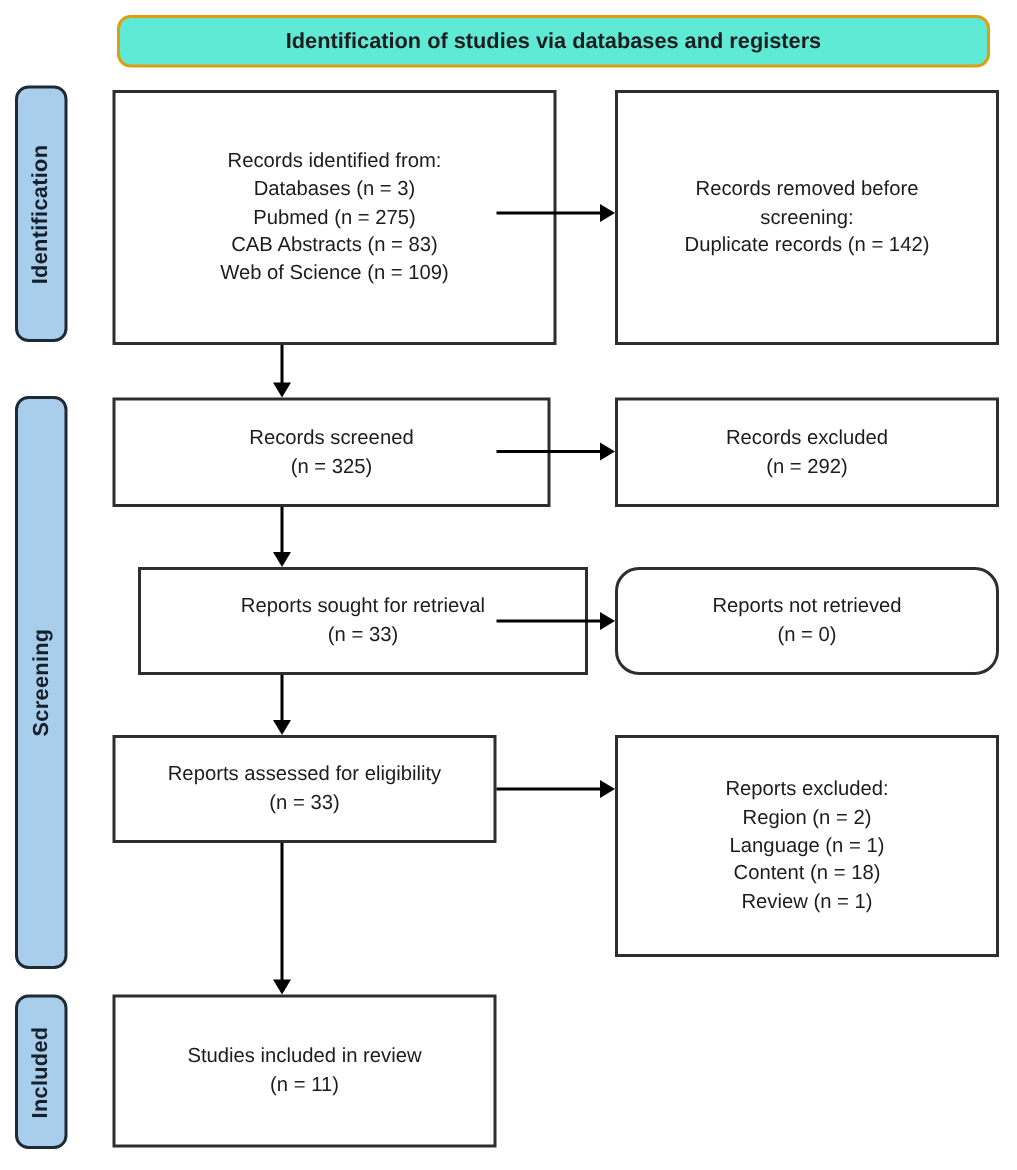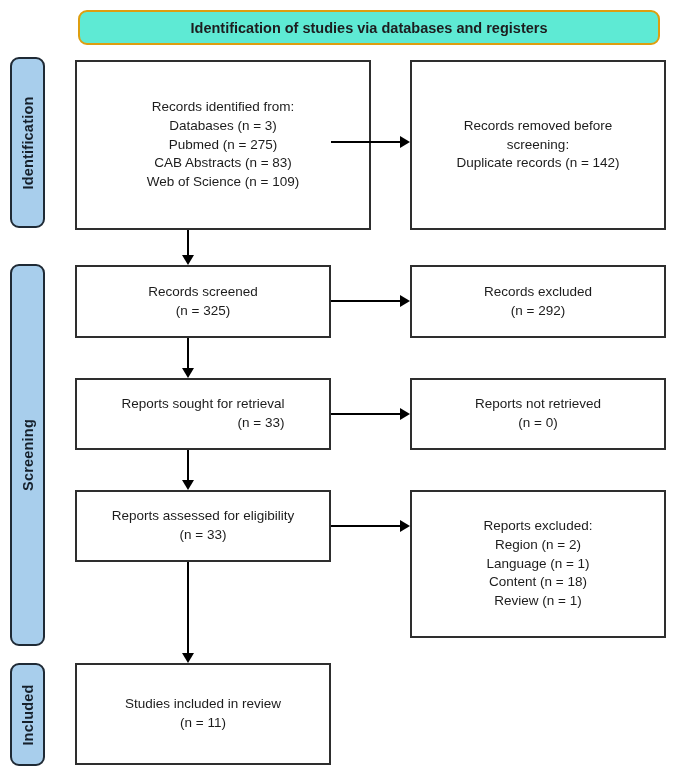--- a/index.html
+++ b/index.html
@@ -60,24 +60,24 @@
     display: flex; align-items: center; justify-content: center;
     text-align: center;
     font-size: 13.5px;
     line-height: 1.38;
     color: #1c1c1c;
   }
   .box .txt { white-space: pre-line; padding: 4px 8px; }
 
   #box-records-identified   { left: 75px;  top: 60px;  width: 296px; height: 170px; }
   #box-records-removed      { left: 410px; top: 60px;  width: 256px; height: 170px; }
-  #box-records-screened     { left: 75px;  top: 265px; width: 256px; height: 73px; }
+  #box-records-screened     { left: 75px;  top: 265px; width: 292px; height: 73px; }
   #box-records-excluded     { left: 410px; top: 265px; width: 256px; height: 73px; text-align: center; }
-  #box-reports-sought       { left: 75px;  top: 378px; width: 256px; height: 72px; text-align: right; }
-  #box-reports-not-retrieved{ left: 410px; top: 378px; width: 256px; height: 72px; }
+  #box-reports-sought       { left: 92px;  top: 378px; width: 300px; height: 72px; }
+  #box-reports-not-retrieved{ left: 410px; top: 378px; width: 256px; height: 72px; border-radius: 16px; }
   #box-reports-assessed     { left: 75px;  top: 490px; width: 256px; height: 72px; }
   #box-reports-excluded     { left: 410px; top: 490px; width: 256px; height: 148px; }
   #box-studies-included     { left: 75px;  top: 663px; width: 256px; height: 102px; }
 
   
   .varrow { position: absolute; width: 12px; }
   .varrow .line {
     position: absolute; left: 50%; margin-left: -1px;
     top: 0; bottom: 8px; width: 2px; background: #000;
   }

